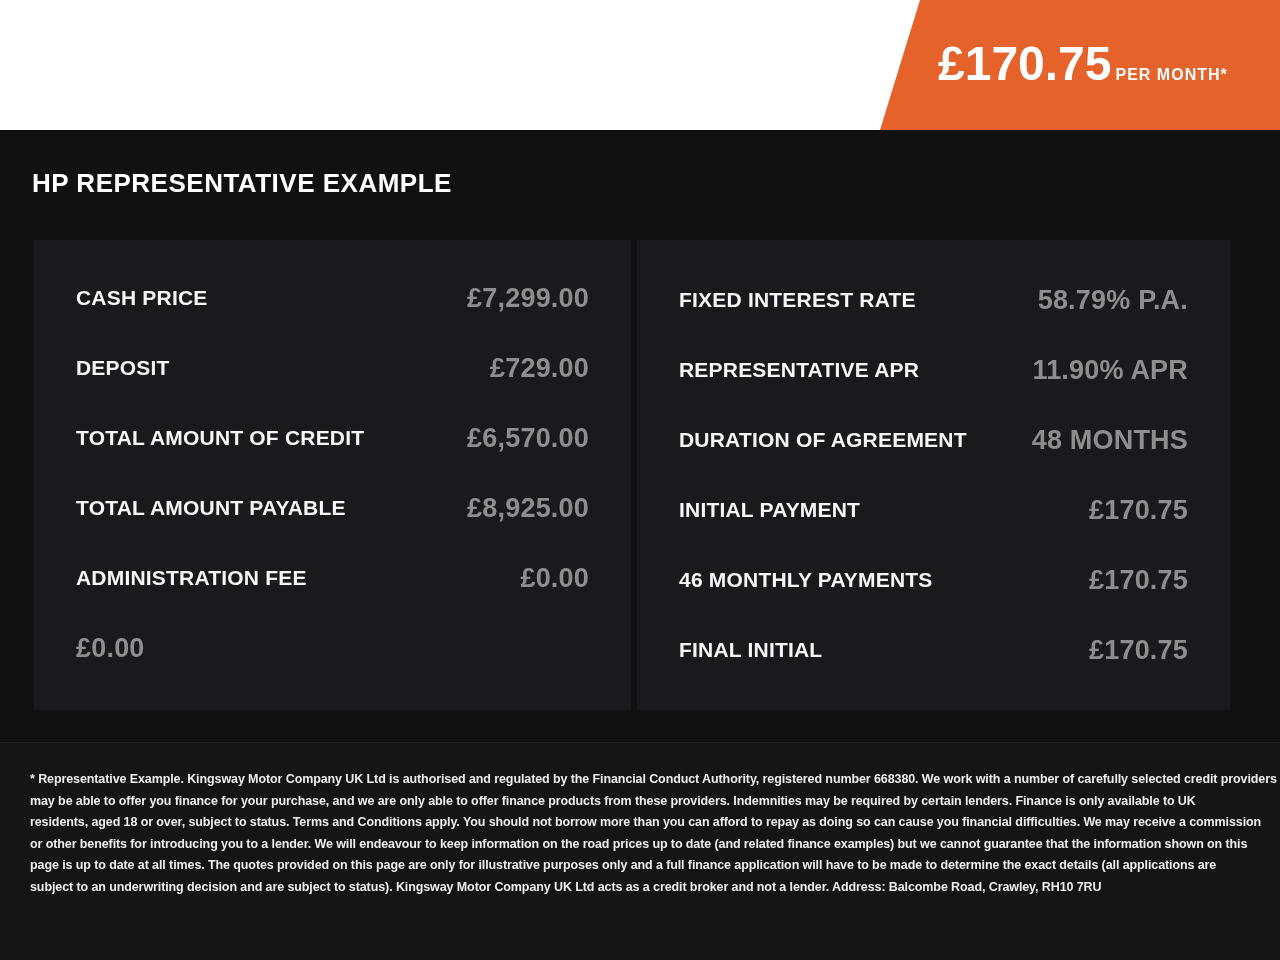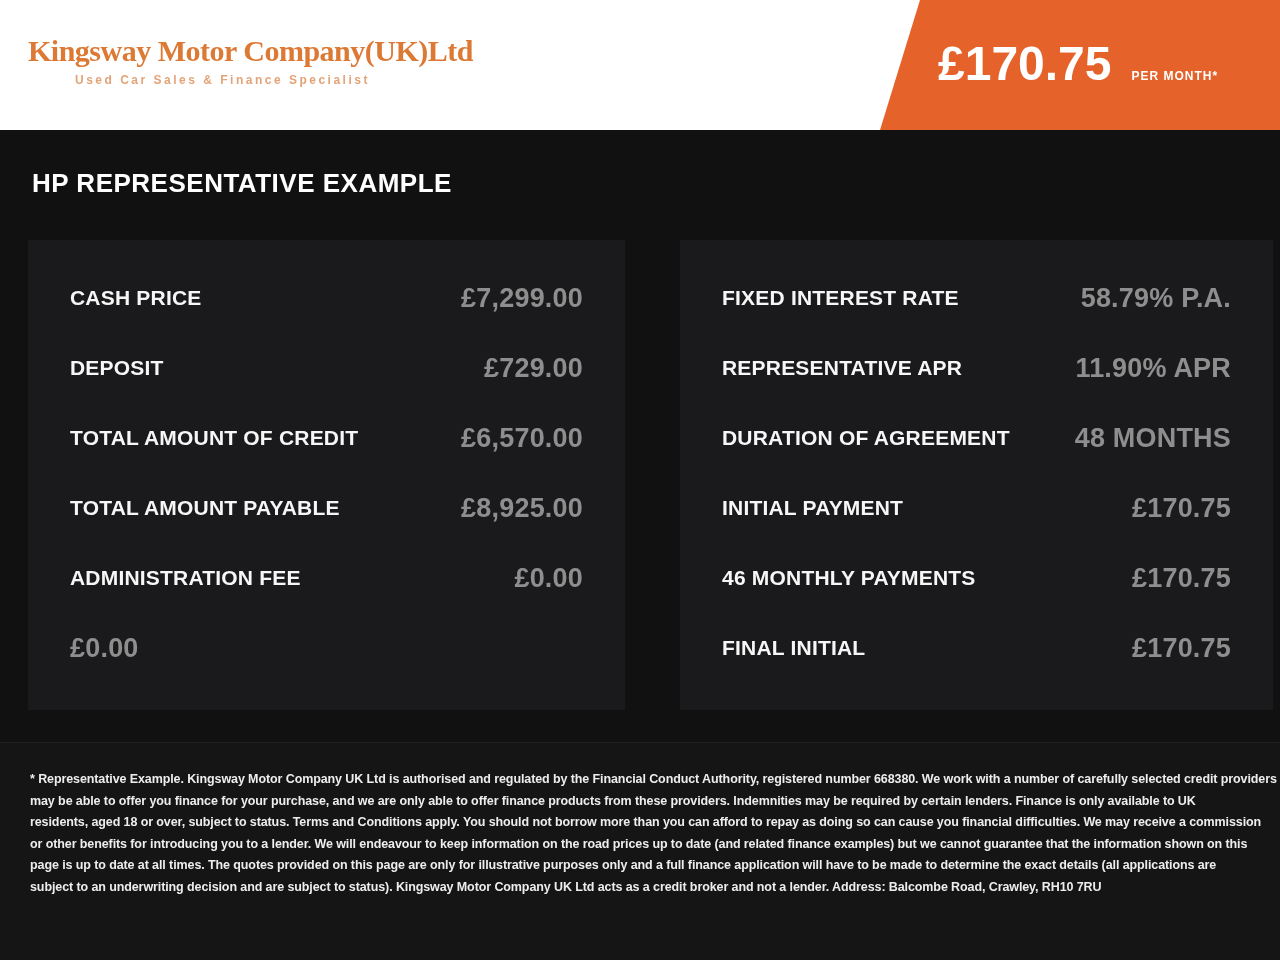--- a/index.html
+++ b/index.html
@@ -11,51 +11,47 @@
   .logo{position:absolute;left:28px;top:36px;}
   .logo-title{font-family:"Liberation Serif",serif;font-weight:700;font-size:30px;
               color:#DC7A35;letter-spacing:-0.5px;line-height:1;}
   .logo-tagline{margin-top:7px;margin-left:47px;font-size:12px;font-weight:700;
                 color:#E2A478;letter-spacing:2.5px;}
   .price-banner{position:absolute;top:0;left:850px;width:430px;height:130px;background:#E5622B;
                 -webkit-clip-path:polygon(70px 0,430px 0,430px 130px,30px 130px);
                 clip-path:polygon(70px 0,430px 0,430px 130px,30px 130px);}
   .price-inner{display:flex;align-items:baseline;padding-left:88px;padding-top:40px;}
   .price-amount{font-size:48px;font-weight:700;color:#ffffff;line-height:1;}
-  .price-period{font-size:12px;font-weight:700;color:#ffffff;margin-left:20px;letter-spacing:1px;}
+  .price-period{font-size:16px;font-weight:700;color:#ffffff;margin-left:4px;letter-spacing:1px;}
 
   
   .page-title{position:absolute;left:32px;top:168px;margin:0;font-size:26px;font-weight:700;
               color:#ffffff;letter-spacing:0.5px;}
 
   
   .panel{position:absolute;top:240px;height:470px;background:#1A1A1C;box-sizing:border-box;
          padding:23px 42px;display:flex;flex-direction:column;}
-  .panel-left{left:28px;width:597px;}
-  .panel-right{left:680px;width:593px;}
+  .panel-left{left:34px;width:597px;}
+  .panel-right{left:637px;width:593px;justify-content:center;}
   .row{height:70px;display:flex;align-items:center;justify-content:space-between;}
   .row .label{font-size:21px;font-weight:700;color:#F6F6F6;letter-spacing:0.2px;}
   .row .value{font-size:27px;font-weight:700;color:#8E8E8E;letter-spacing:0.2px;}
 
   
   .footer{position:absolute;left:0;top:742px;width:1280px;height:218px;background:#151516;
           border-top:1px solid #202021;box-sizing:border-box;padding:26px 30px 0;}
   .footer-line{font-size:12.5px;font-weight:700;color:#EDEDED;line-height:21.5px;
                white-space:nowrap;letter-spacing:-0.1px;}
 </style>
 </head>
 <body>
 
 <div class="page">
 
   <header class="header">
-    <div class="logo">
-      <div class="logo-title">Kingsway Motor Company(UK)Ltd</div>
-      <div class="logo-tagline">Used Car Sales &amp; Finance Specialist</div>
-    </div>
     <div class="price-banner">
       <div class="price-inner">
         <span class="price-amount">£170.75</span>
         <span class="price-period">PER MONTH*</span>
       </div>
     </div>
   </header>
 
   <h1 class="page-title">HP REPRESENTATIVE EXAMPLE</h1>
 

